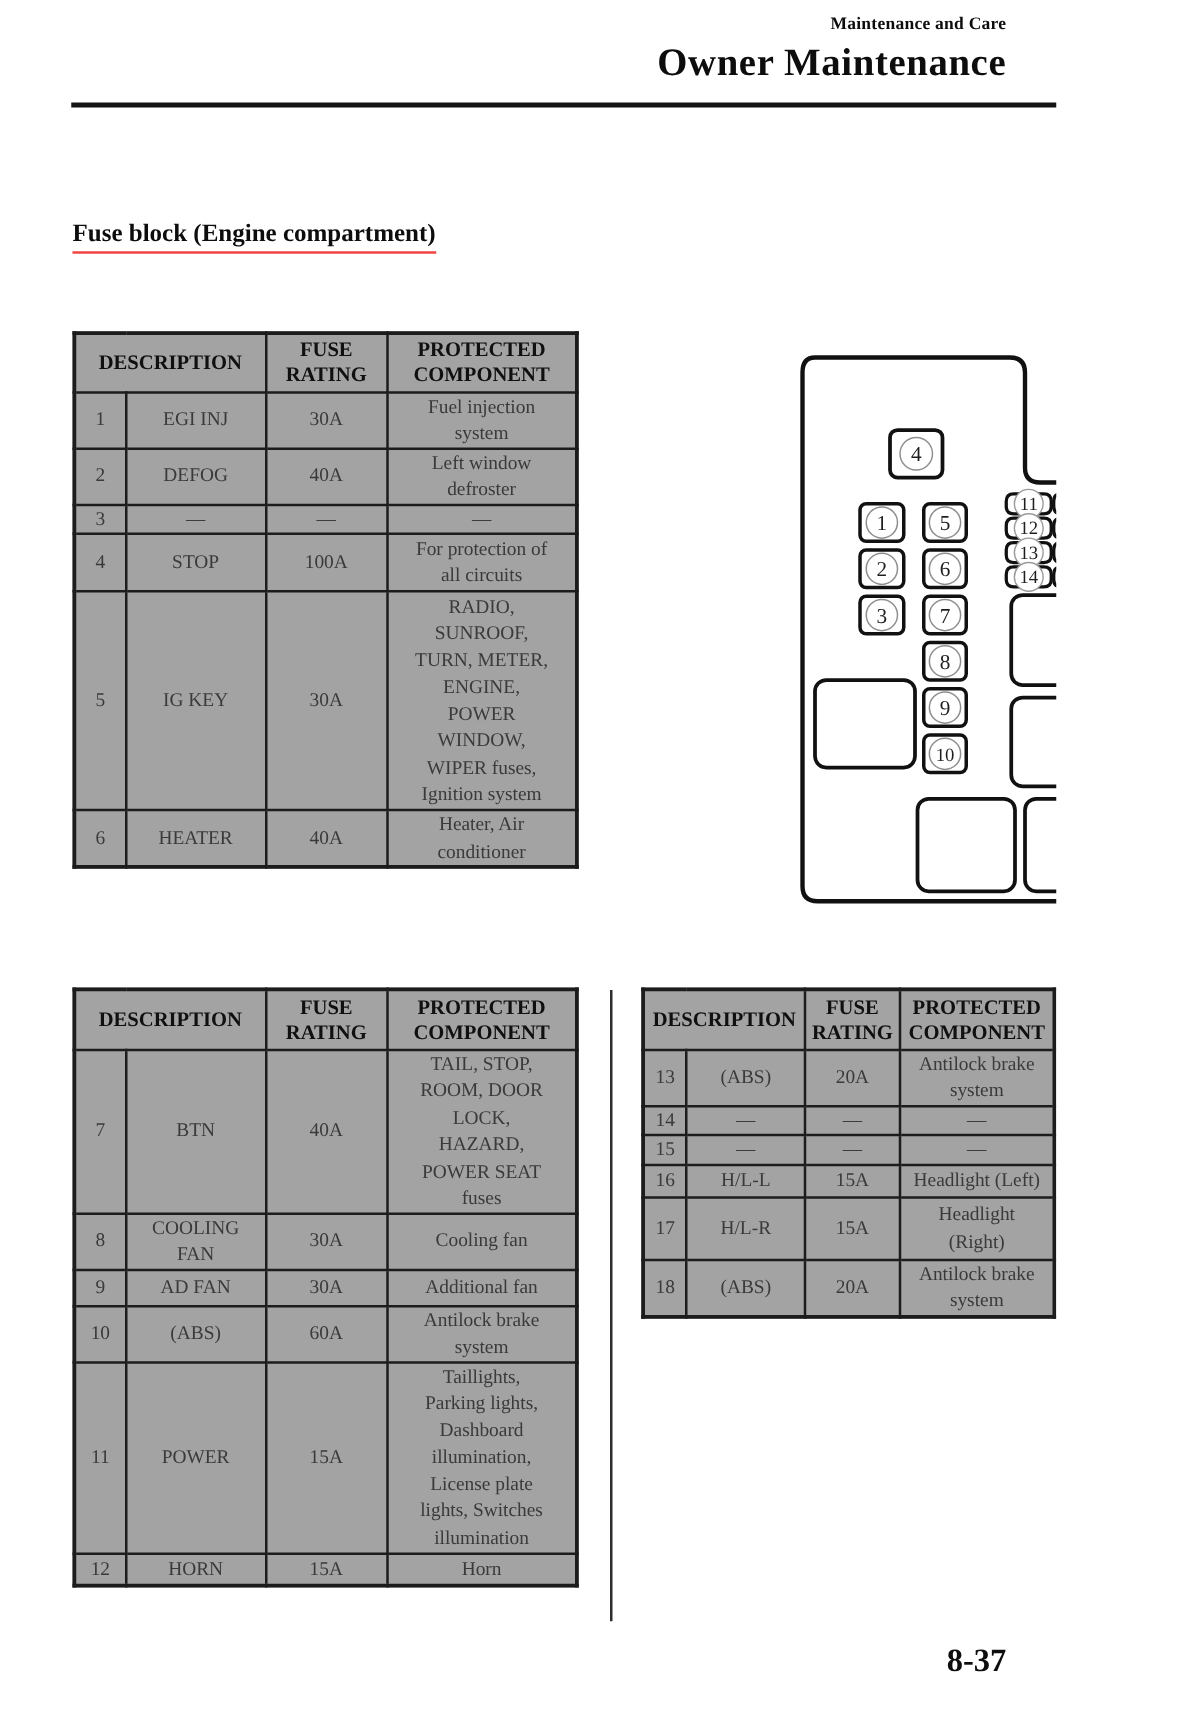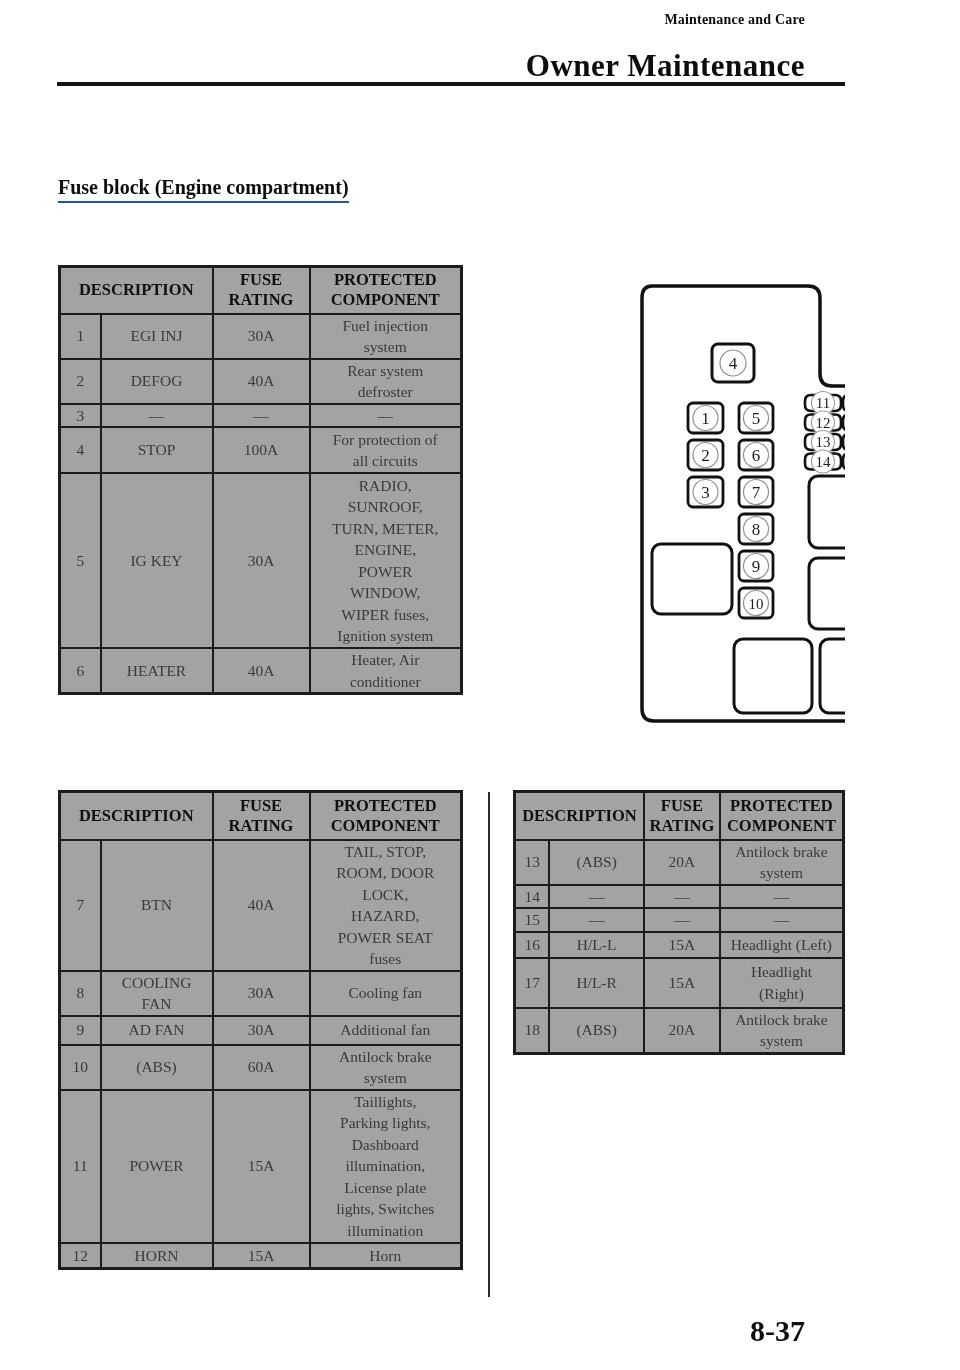--- a/index.html
+++ b/index.html
@@ -2,45 +2,45 @@
 <html><head>
 <meta charset="utf-8">
 <style>
   html,body { margin:0; padding:0; background:#ffffff; }
   body { width:960px; height:1370px; font-family:"Liberation Serif", serif; }
   .page { position:relative; width:845px; height:1370px; background:#fff; overflow:hidden; }
 
   
   .hdr { position:absolute; top:12px; right:40px; text-align:right; color:#0d0d0d; }
   .hdr .eyebrow { font-size:14px; font-weight:bold; letter-spacing:0.2px; }
-  .hdr .title { font-size:31px; font-weight:bold; margin-top:20px; letter-spacing:0.5px; }
+  .hdr .title { font-size:31px; font-weight:bold; margin-top:4px; letter-spacing:0.5px; }
   .rule { position:absolute; top:82px; left:57px; width:864px; height:4px; background:#141414; }
 
   
   .sect { position:absolute; top:135px; left:58px; font-size:21px; font-weight:bold; color:#0d0d0d; }
   .sect .tri { font-size:19px; margin-right:4px; }
   .subsect { position:absolute; top:176px; left:58px; font-size:20px; font-weight:bold; color:#0d0d0d;
-             border-bottom:2px solid #1d4ed8; padding-bottom:2px; }
+             border-bottom:2px solid #ef4444; padding-bottom:2px; }
 
   
   table { border-collapse:collapse; table-layout:fixed; border:3px solid #1c1c1c; background:#a3a3a3; }
   td, th { border:2px solid #1c1c1c; text-align:center; vertical-align:middle; padding:0 2px; overflow:hidden; }
   th { font-size:16.5px; color:#101010; line-height:20px; font-weight:bold; }
   td { font-size:15.5px; color:#3a3a3a; line-height:21.5px; }
   .pre { white-space:pre-line; }
   .t1 { position:absolute; left:58px; top:265px; }
   .t2 { position:absolute; left:58px; top:790px; }
   .t3 { position:absolute; left:513px; top:790px; }
   .divider { position:absolute; left:488px; top:792px; width:2px; height:505px; background:#2d2d2d; }
 
   
   .diagram { position:absolute; left:628px; top:273px; }
   .diagram text { font-family:"Liberation Serif", serif; fill:#1f1f1f; text-anchor:middle; }
 
-  .pagenum { position:absolute; top:1314px; right:40px; font-size:30px; font-weight:bold; color:#0d0d0d; }
+  .pagenum { position:absolute; top:1314px; right:40px; font-size:26px; font-weight:bold; color:#0d0d0d; }
 </style>
 </head>
 <body>
 
 <div class="page">
 
   <div class="hdr">
     <div class="eyebrow">Maintenance and Care</div>
     <div class="title">Owner Maintenance</div>
   </div>
@@ -67,21 +67,21 @@
       <td>1</td>
       <td class="pre">EGI INJ</td>
       <td>30A</td>
       <td class="pre">Fuel injection
 system</td>
     </tr>
     <tr style="height:45px">
       <td>2</td>
       <td class="pre">DEFOG</td>
       <td>40A</td>
-      <td class="pre">Rear system
+      <td class="pre">Left window
 defroster</td>
     </tr>
     <tr style="height:23px">
       <td>3</td>
       <td class="pre">—</td>
       <td>—</td>
       <td class="pre">—</td>
     </tr>
     <tr style="height:46px">
       <td>4</td>

